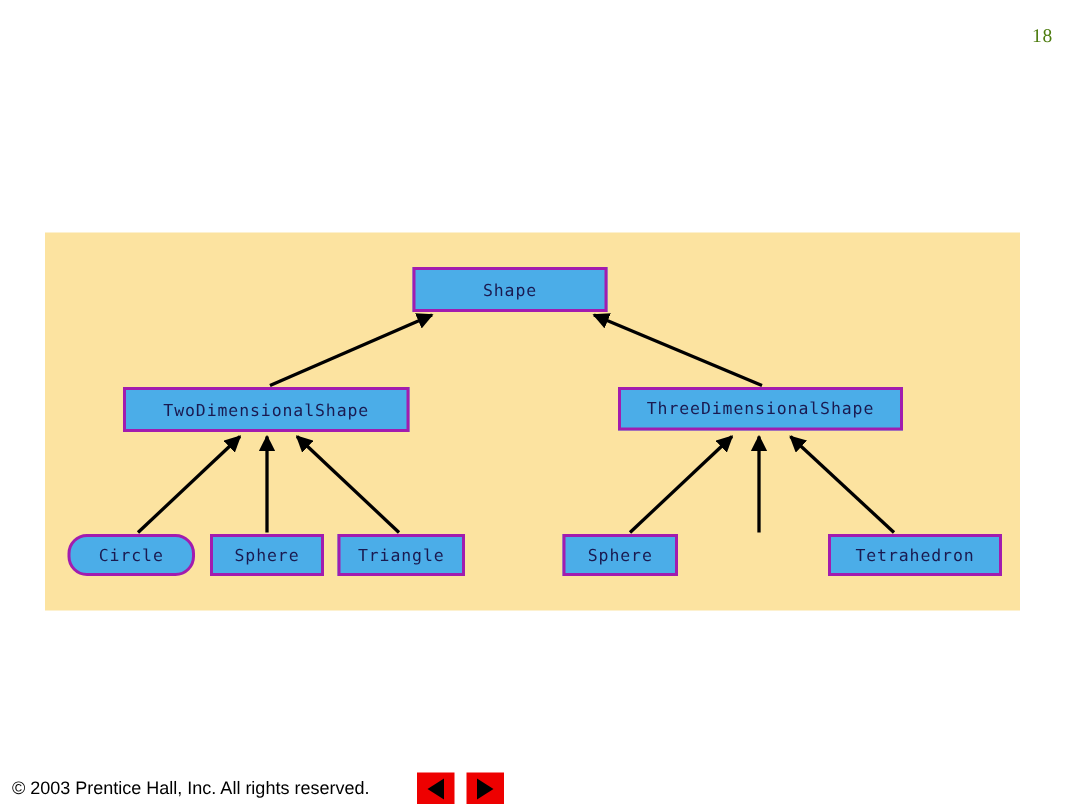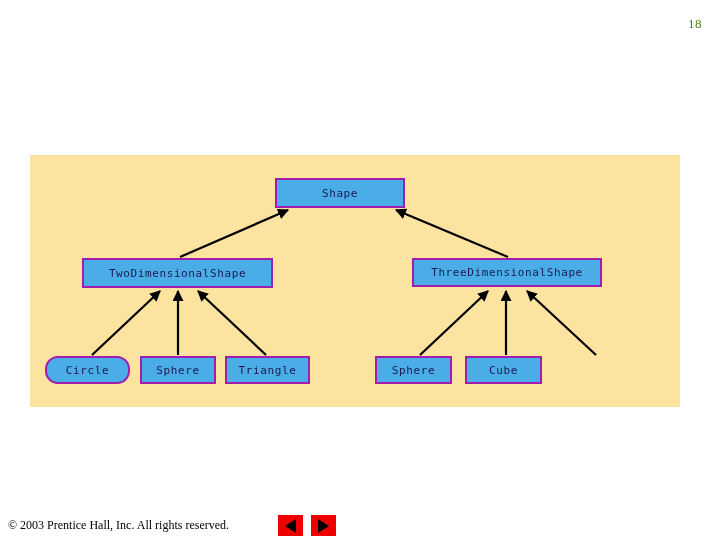--- a/index.html
+++ b/index.html
@@ -76,21 +76,21 @@
   
   .box-sphere       { left: 345px; top: 201px; width: 77px;  height: 28px; }
   .box-cube         { left: 435px; top: 201px; width: 77px;  height: 28px; }
   .box-tetrahedron  { left: 522px; top: 201px; width: 116px; height: 28px; }
 
   
   .footer-copyright {
     position: absolute;
     left: 8px;
     top: 518px;
-    font-family: Liberation Serif, serif;
+    font-family: Liberation Sans, sans-serif;
     font-size: 12px;
     color: #000000;
     white-space: nowrap;
   }
   .nav-buttons {
     position: absolute;
     left: 278px;
     top: 515px;
     display: flex;
     gap: 8px;
@@ -148,21 +148,21 @@
   <div class="class-box box-shape">Shape</div>
 
   <div class="class-box box-twodim">TwoDimensionalShape</div>
   <div class="class-box box-threedim">ThreeDimensionalShape</div>
 
   <div class="class-box box-circle">Circle</div>
   <div class="class-box box-square">Sphere</div>
   <div class="class-box box-triangle">Triangle</div>
 
   <div class="class-box box-sphere">Sphere</div>
-  <div class="class-box box-cube">Cube</div>
+  <div class="class-box box-tetrahedron">Tetrahedron</div>
 </div>
 
 <div class="footer-copyright">© 2003 Prentice Hall, Inc.  All rights reserved.</div>
 
 <div class="nav-buttons">
   <div class="nav-button">
     <span class="tri-left"></span>
   </div>
   <div class="nav-button">
     <span class="tri-right"></span>

